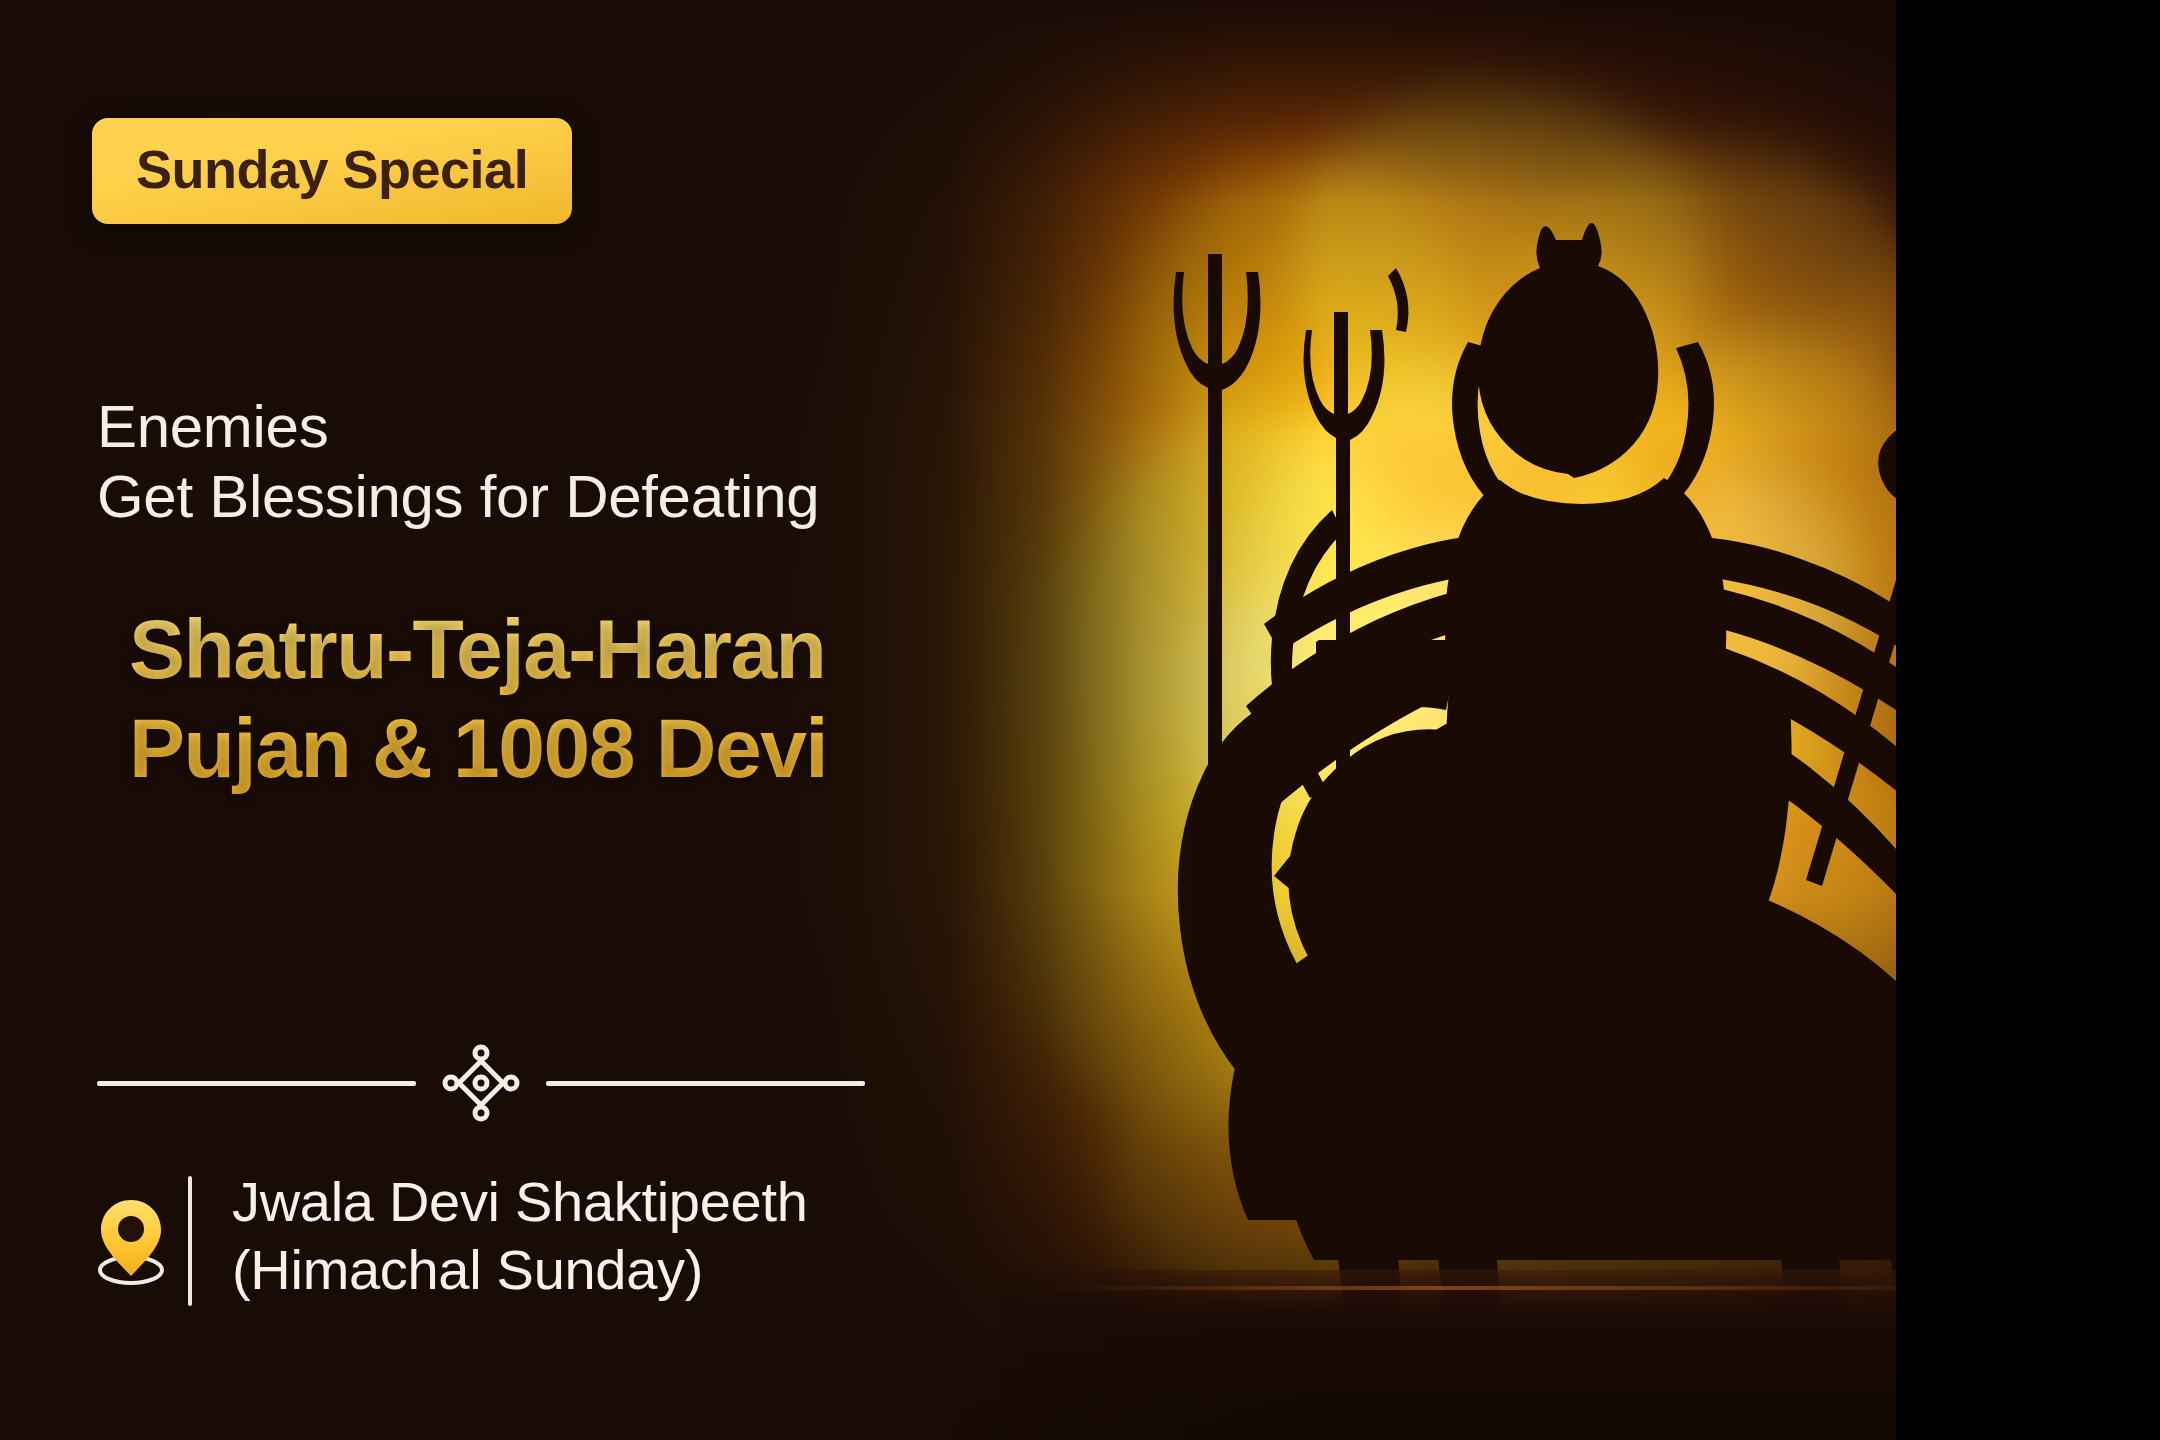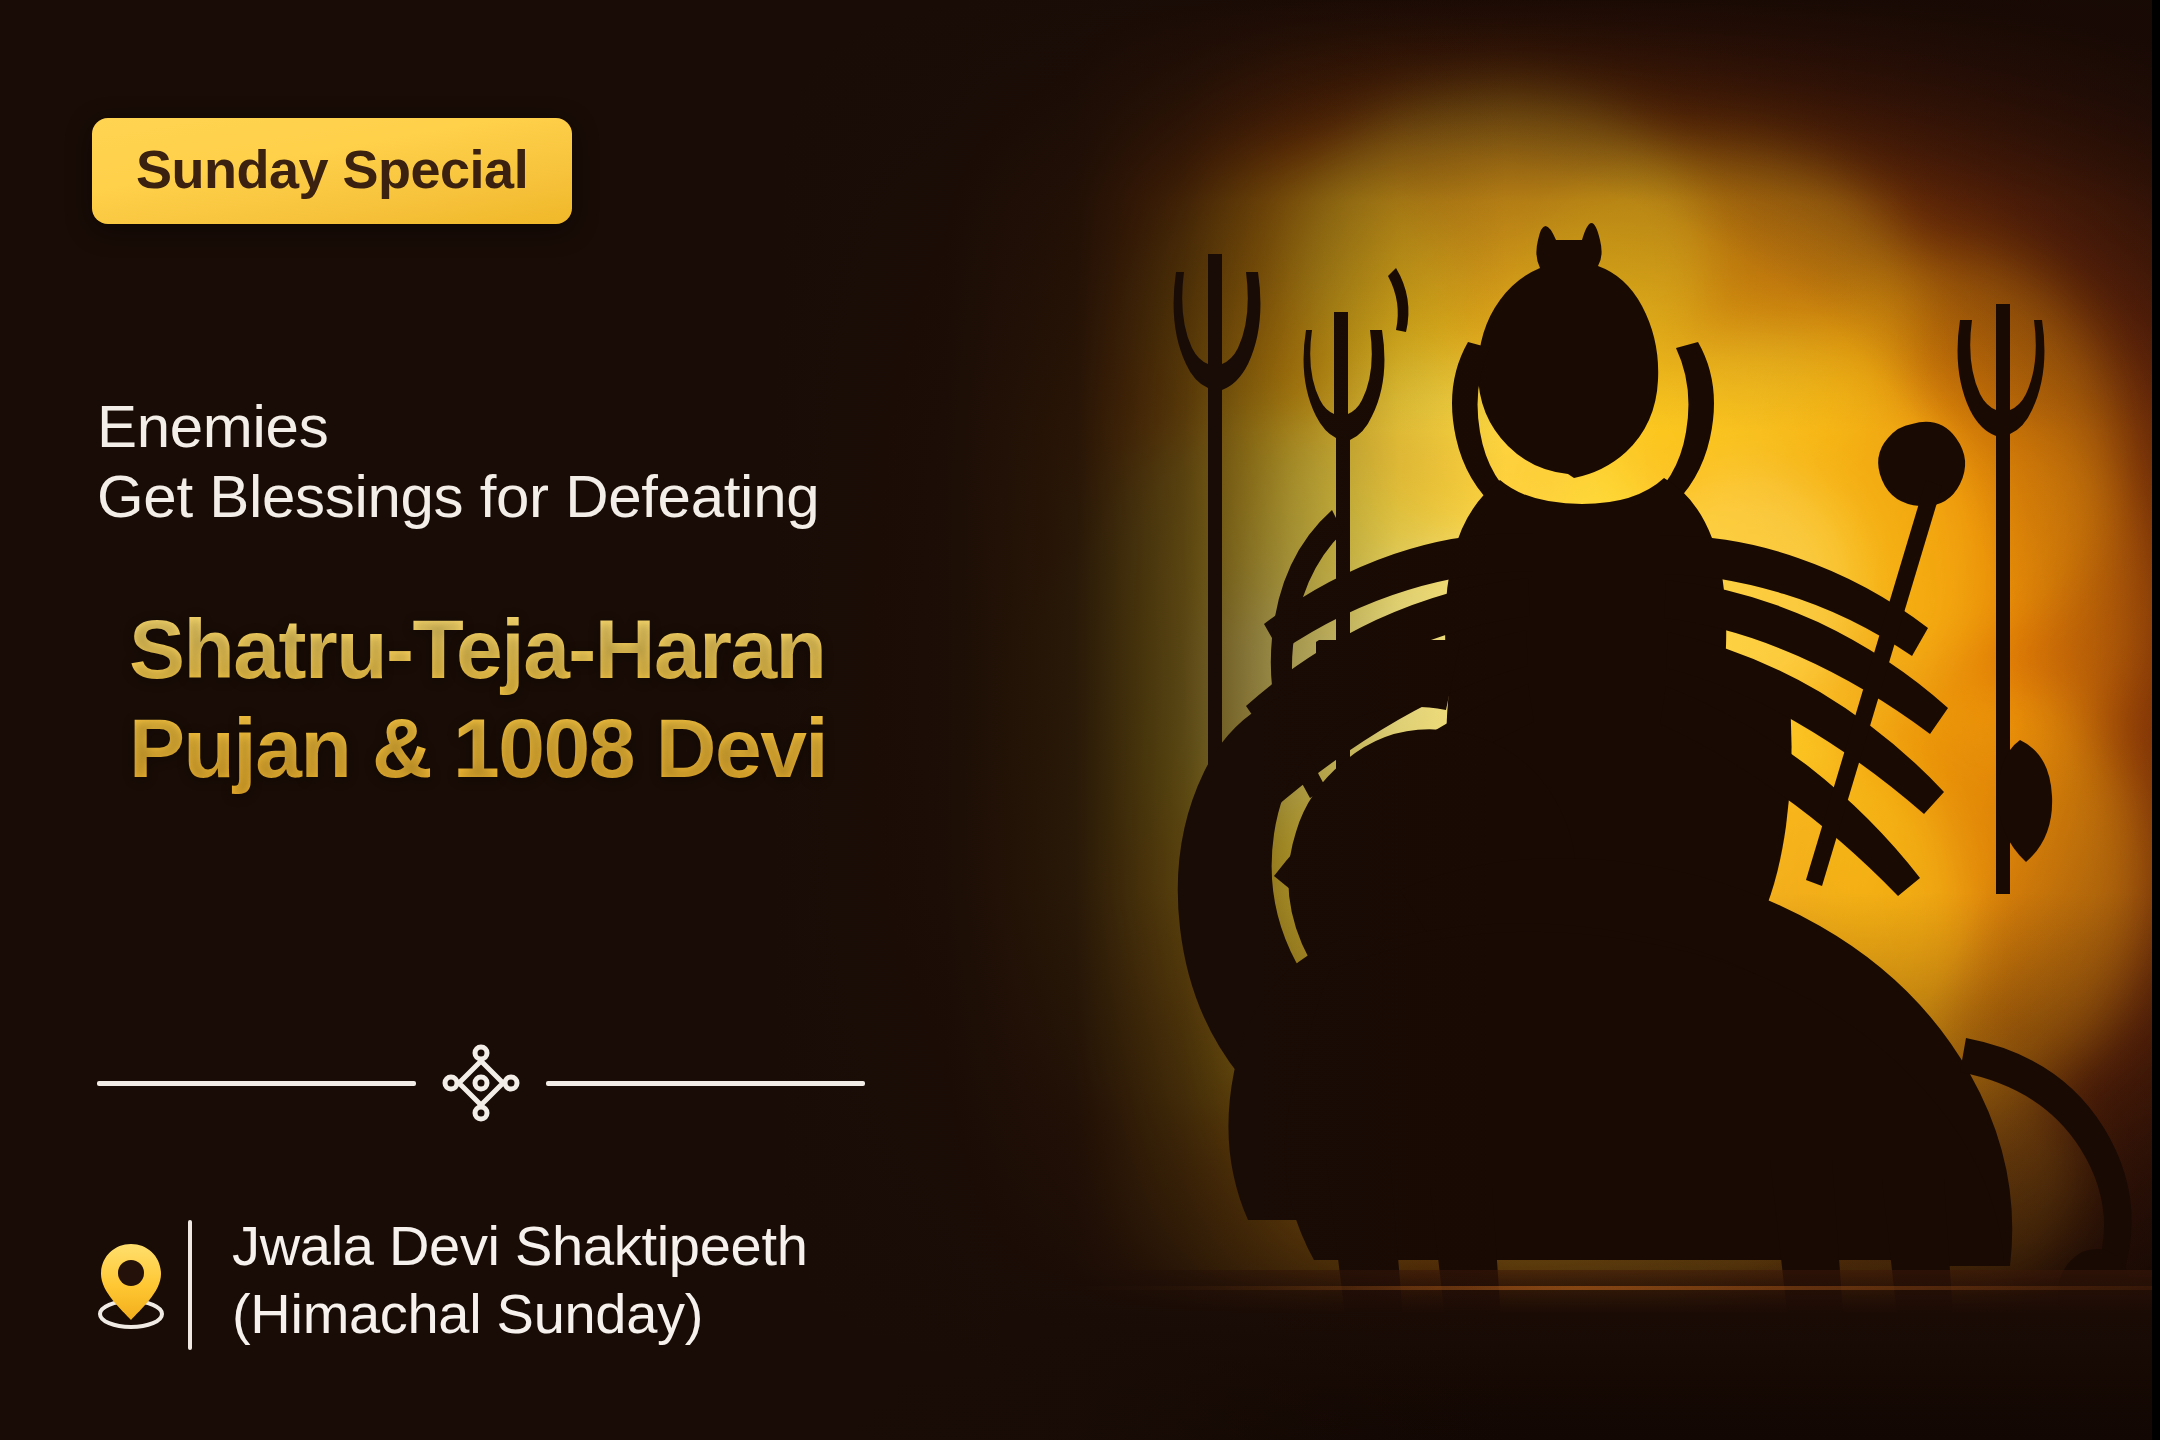--- a/index.html
+++ b/index.html
@@ -7,21 +7,21 @@
 
   html, body {
     width:2160px; height:1440px;
     background:#000;
     font-family:"Liberation Sans", sans-serif;
     overflow:hidden;
   }
 
   #banner {
     position:relative;
-    width:2152px; height:1440px;
+    width:1896px; height:1440px;
     background:#1c0d07;
     overflow:hidden;
   }
 
   
   .art-layer { position:absolute; inset:0; }
 
   
   .art-base {
     background:
@@ -111,21 +111,21 @@
     width:768px; height:74px;
     display:flex; align-items:center;
   }
   .divider .rule {
     height:5px; background:#f2ece6; flex:1 1 auto; border-radius:2px;
   }
   .divider .orn { flex:0 0 auto; margin:0 26px; line-height:0; }
 
   
   .location {
-    position:absolute; left:0; top:1212px;
+    position:absolute; left:0; top:1168px;
     display:flex; align-items:flex-start;
   }
   .loc-pin { flex:0 0 auto; width:92px; padding-top:26px; line-height:0; }
   .loc-bar {
     flex:0 0 auto; width:4px; height:130px; background:#efe8e2;
     margin:8px 40px 0 4px; border-radius:2px;
   }
   .loc-text {
     flex:1 1 auto; font-size:56px; line-height:1.22; color:#f6f1ec; font-weight:400;
     letter-spacing:-.3px; padding-top:0px;

